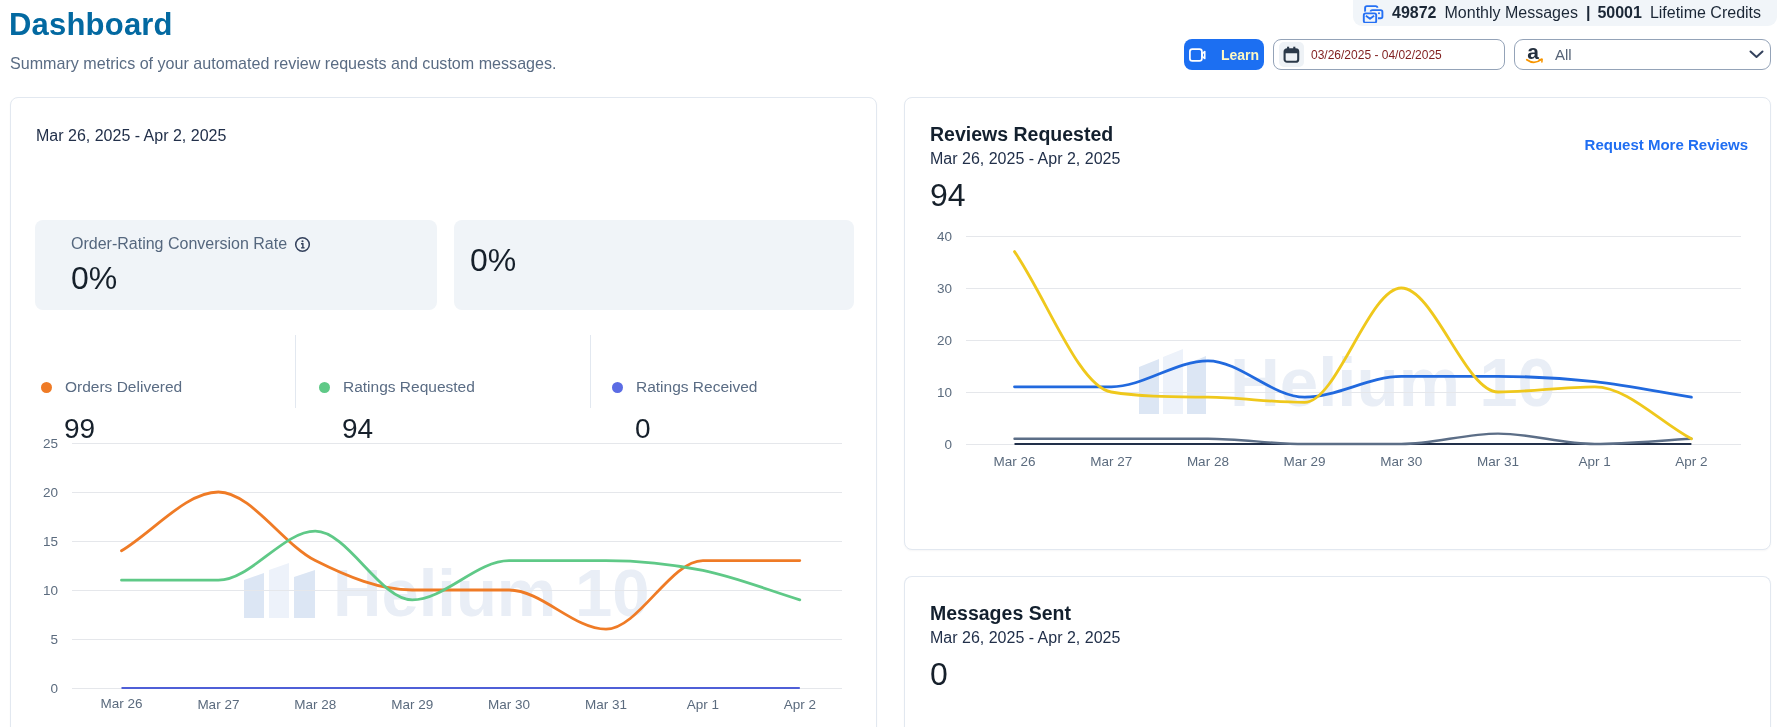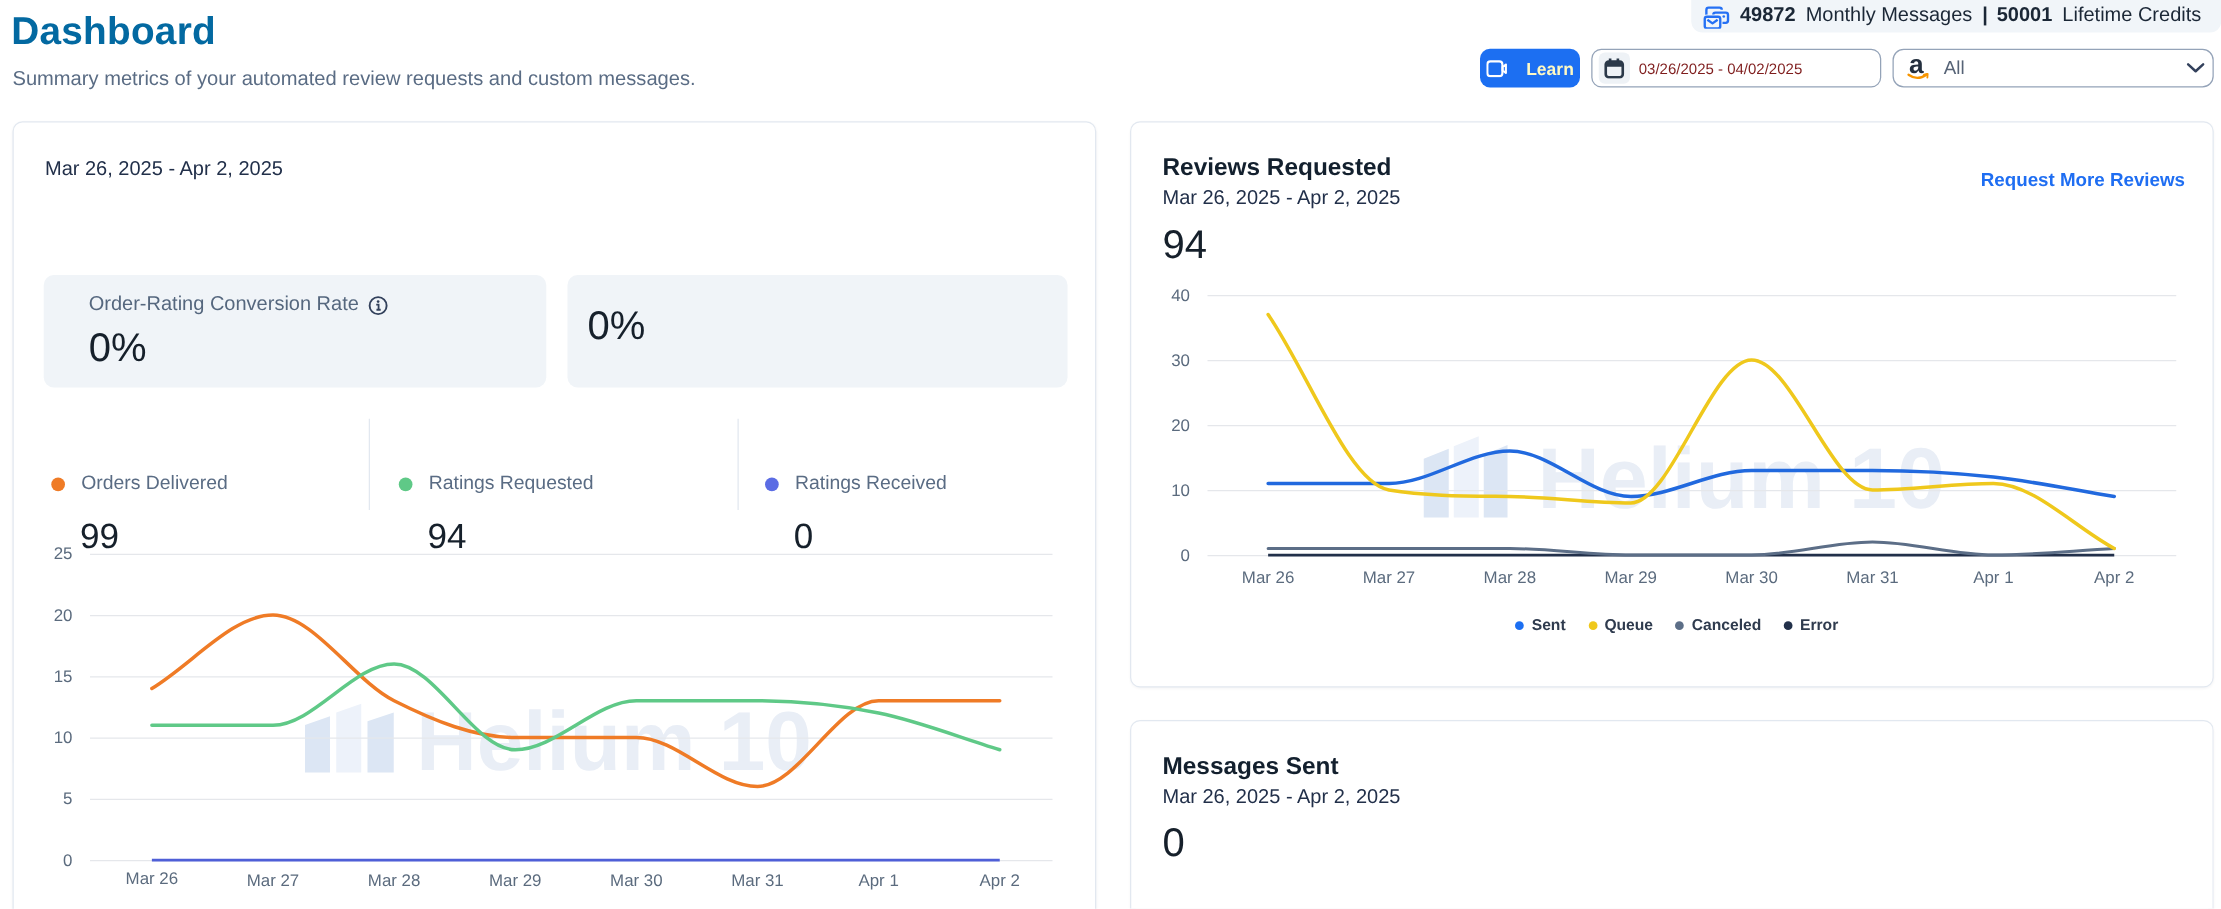--- a/index.html
+++ b/index.html
@@ -208,26 +208,20 @@
       <text x="593" y="248">Mar 31</text>
       <text x="689.7" y="248">Apr 1</text>
       <text x="786.4" y="248">Apr 2</text>
     </g>
     <path d="M109.5 226 L786.4 226" stroke="#22304a" stroke-width="2.2" fill="none"></path>
     <path d="M109.5 220.8 C141.7 220.8 174.0 220.8 206.2 220.8 C238.4 220.8 270.7 220.8 302.9 220.8 C335.1 220.8 367.4 226.0 399.6 226.0 C431.8 226.0 464.1 226.0 496.3 226.0 C528.5 226.0 560.8 215.6 593.0 215.6 C625.2 215.6 657.5 226.0 689.7 226.0 C721.9 226.0 754.2 222.5 786.4 220.8" stroke="#5c6e87" stroke-width="2.4" fill="none" stroke-linecap="round"></path>
     <path d="M109.5 168.8 C141.7 168.8 174.0 168.8 206.2 168.8 C238.4 168.8 270.7 142.8 302.9 142.8 C335.1 142.8 367.4 179.2 399.6 179.2 C431.8 179.2 464.1 158.4 496.3 158.4 C528.5 158.4 560.8 158.4 593.0 158.4 C625.2 158.4 657.5 160.1 689.7 163.6 C721.9 167.1 754.2 174.0 786.4 179.2" stroke="#2169de" stroke-width="2.8" fill="none" stroke-linecap="round"></path>
     <path d="M109.5 33.6 C141.7 80.4 174.0 168.8 206.2 174.0 C238.4 179.2 270.7 178.8 302.9 179.2 C335.1 179.6 367.4 184.4 399.6 184.4 C431.8 184.4 464.1 70.0 496.3 70.0 C528.5 70.0 560.8 174.0 593.0 174.0 C625.2 174.0 657.5 168.8 689.7 168.8 C721.9 168.8 754.2 203.5 786.4 220.8" stroke="#efc81c" stroke-width="2.8" fill="none" stroke-linecap="round"></path>
   </svg>
 
-  <div class="legend">
-    <span><i style="background:#1c6ff2"></i>Sent</span>
-    <span><i style="background:#efc81c"></i>Queue</span>
-    <span><i style="background:#5c6e87"></i>Canceled</span>
-    <span><i style="background:#22304a"></i>Error</span>
-  </div>
 </div>
 
 <div class="card" style="left:904px; top:576px; width:867px; height:151px; border-bottom:none; border-radius:8px 8px 0 0;">
   <div class="abs" style="left:25px; top:25px;">
     <div class="ctitle">Messages Sent</div>
     <div class="cdate">Mar 26, 2025 - Apr 2, 2025</div>
     <div class="bignum" style="margin-top:9px;">0</div>
   </div>
 </div>
 

